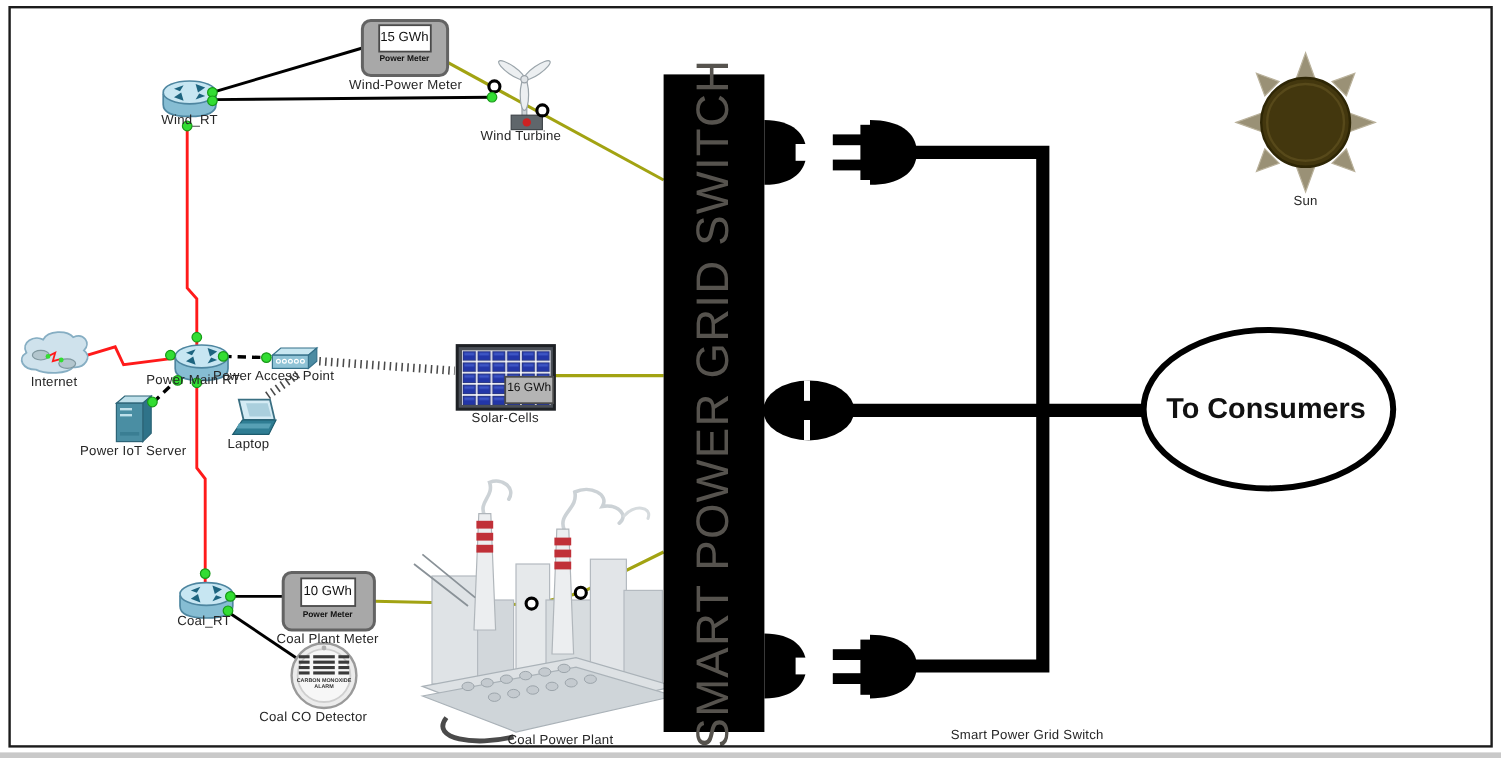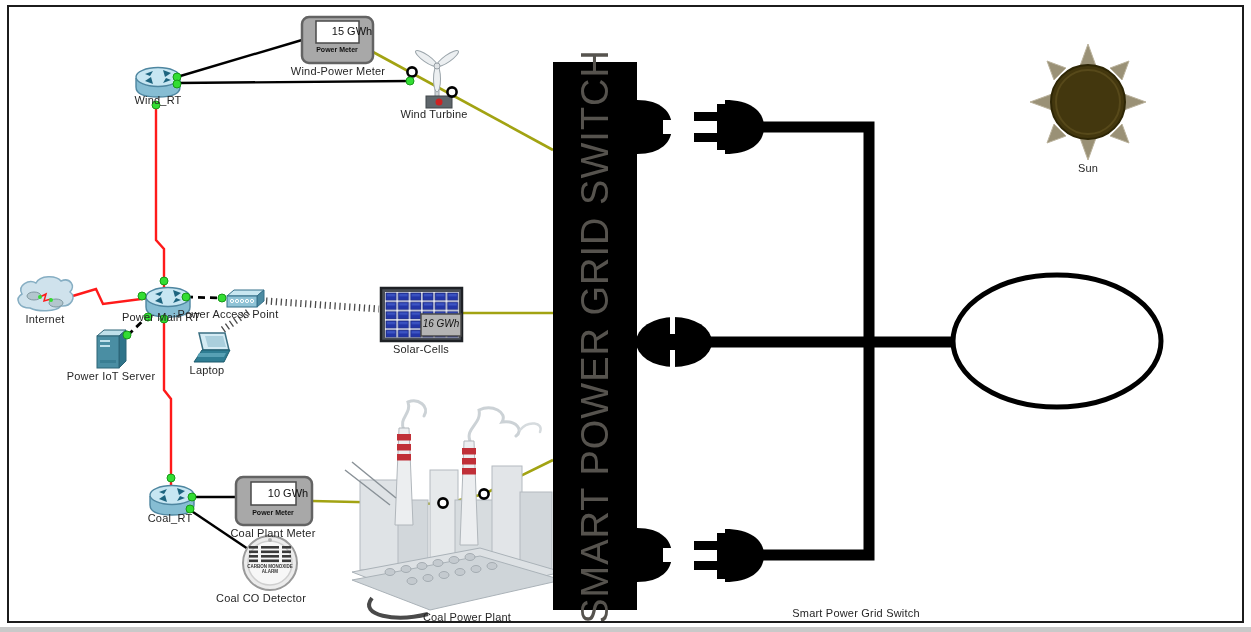--- a/index.html
+++ b/index.html
@@ -14,29 +14,29 @@
   #bottom-strip{
     position:absolute;left:0;top:627px;width:1251px;height:5px;background:#c9c9c9;
   }
   svg{position:absolute;left:0;top:0;}
   .dev-label{
     position:absolute;transform:translateX(-50%);white-space:nowrap;
     font-size:11px;color:#262626;letter-spacing:.2px;
   }
   .meter-value{
     position:absolute;transform:translateX(-50%);white-space:nowrap;
-    font-size:11px;color:#111;padding-left:30px;
+    font-size:11px;color:#111;
   }
   .meter-tag{
     position:absolute;transform:translateX(-50%);white-space:nowrap;
     font-size:7px;font-weight:bold;color:#111;
   }
   .solar-value{
     position:absolute;transform:translateX(-50%);white-space:nowrap;
-    font-size:10px;color:#111;font-style:italic;
+    font-size:10px;color:#111;
   }
   #switch-title-box{
     position:absolute;left:553px;top:62px;width:84px;height:548px;
     display:flex;align-items:center;justify-content:center;
   }
   #switch-title-box span{
     writing-mode:vertical-rl;transform:rotate(180deg);
     font-size:38px;color:#56534e;letter-spacing:1px;white-space:nowrap;
   }
   #consumers-label{
@@ -311,16 +311,17 @@
 
   <div id="detector-text">
     <div>CARBON MONOXIDE</div>
     <div>ALARM</div>
   </div>
 
   <div id="switch-title-box">
     <span>SMART POWER GRID SWITCH</span>
   </div>
 
+  <div id="consumers-label">To Consumers</div>
 
   <div id="frame"></div>
   <div id="bottom-strip"></div>
 </div>
 
 </body></html>

